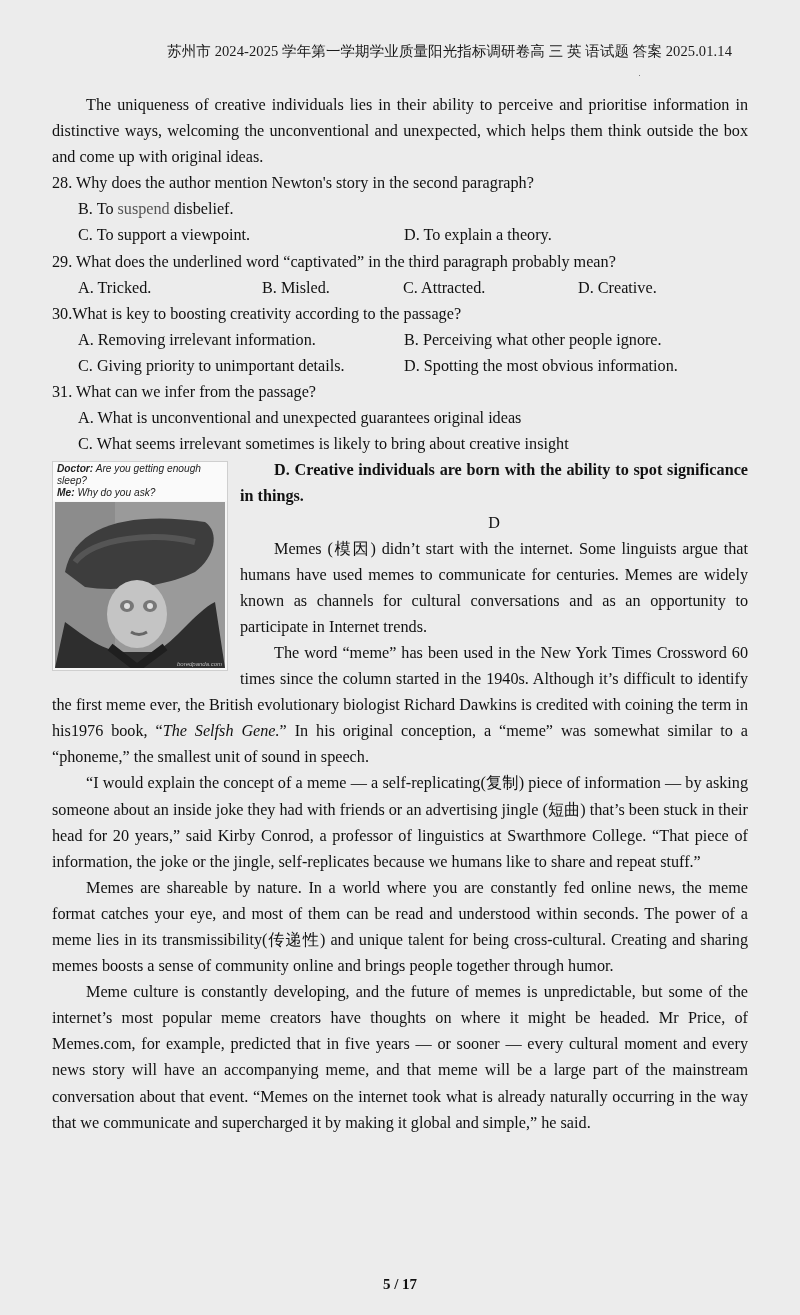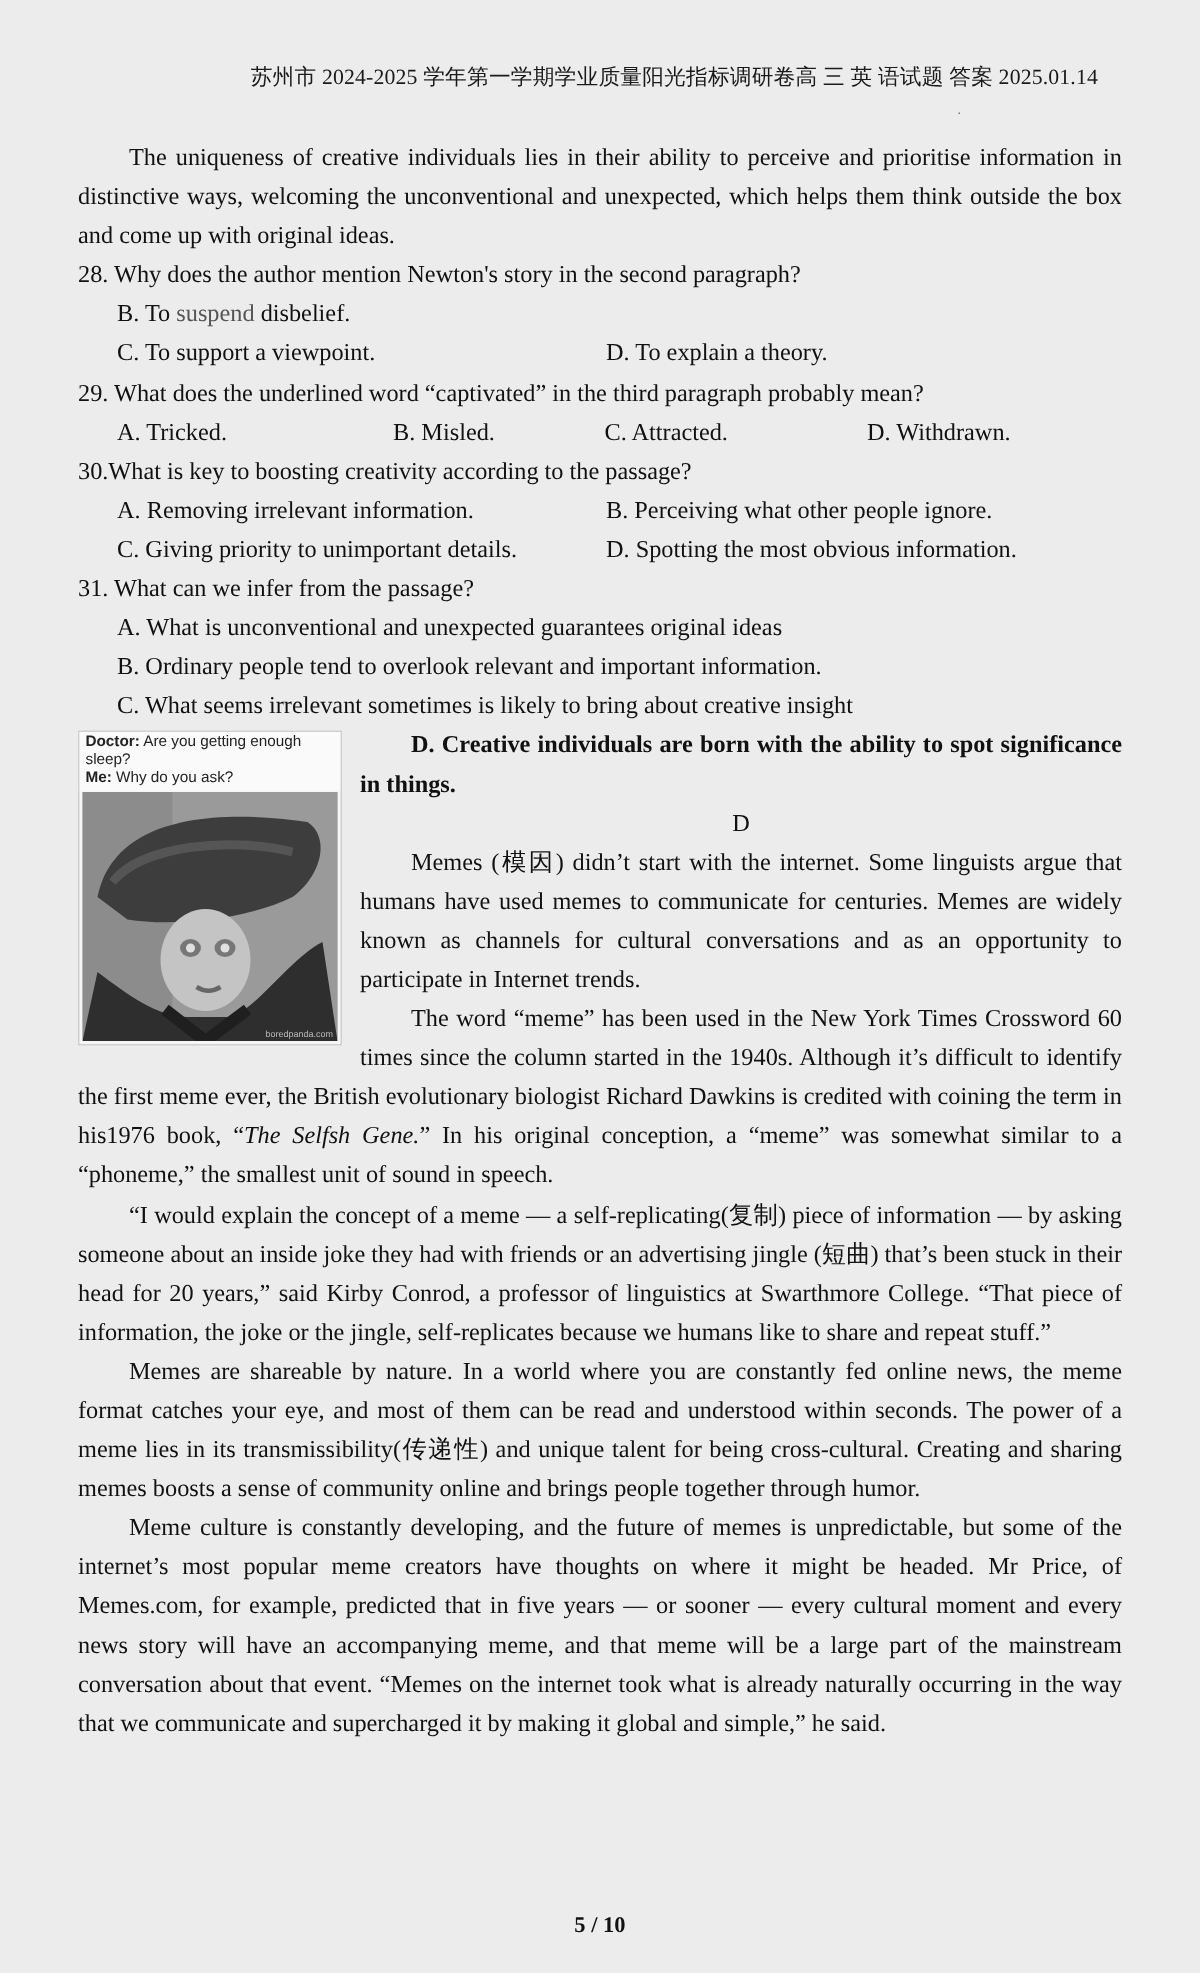--- a/index.html
+++ b/index.html
@@ -31,21 +31,21 @@
     .opts.two .o { width: 326px; }
     .opts.four .o:nth-child(1) { width: 184px; }
     .opts.four .o:nth-child(2) { width: 141px; }
     .opts.four .o:nth-child(3) { width: 175px; }
     .opt-line { font-size: 16.2px; line-height: 26.1px; padding-left: 26px; margin: 0; }
     .gray { color: #555; margin-top: 24px; }
     .float-wrap { position: relative; }
     .meme {
       float: left; width: 176px; height: 210px; margin: 4px 12px 18px 0;
       background: #f6f6f6; border: 1px solid #cfcfcf; box-sizing: border-box;
-      position: relative; overflow: hidden;
+      position: relative; overflow: hidden; font-style: italic;
     }
     .meme-caption {
       font-family: "Liberation Sans", "DejaVu Sans", sans-serif;
       font-size: 10.2px; line-height: 12px; color: #222; padding: 1px 4px 0 4px;
       height: 38px; background: #fafafa;
     }
     .meme-caption b { font-weight: bold; }
     .meme-photo {
       position: absolute; left: 2px; top: 40px; width: 170px; height: 166px;
       background: #8a8a8a; overflow: hidden;
@@ -82,40 +82,39 @@
       <div class="o"><span>D.</span> <span>To explain a theory.</span></div>
     </div>
   </div>
 
   <div>
     <p class="q"><span>29.</span> <span>What does the underlined word “captivated” in the third paragraph probably mean?</span></p>
     <div class="opts four">
       <div class="o"><span>A.</span> <span>Tricked.</span></div>
       <div class="o"><span>B.</span> <span>Misled.</span></div>
       <div class="o"><span>C.</span> <span>Attracted.</span></div>
-      <div class="o"><span>D.</span> <span>Withdrawn.</span></div>
+      <div class="o"><span>D.</span> <span>Creative.</span></div>
     </div>
   </div>
 
   <div>
     <p class="q"><span>30.</span><span>What is key to boosting creativity according to the passage?</span></p>
     <div class="opts two">
       <div class="o"><span>A.</span> <span>Removing irrelevant information.</span></div>
       <div class="o"><span>B.</span> <span>Perceiving what other people ignore.</span></div>
     </div>
     <div class="opts two">
       <div class="o"><span>C.</span> <span>Giving priority to unimportant details.</span></div>
       <div class="o"><span>D.</span> <span>Spotting the most obvious information.</span></div>
     </div>
   </div>
 
   <div>
     <p class="q"><span>31.</span> <span>What can we infer from the passage?</span></p>
     <p class="opt-line"><span>A.</span> <span>What is unconventional and unexpected guarantees original ideas</span></p>
-    <p class="opt-line"><span>B.</span> <span>Ordinary people tend to overlook relevant and important information.</span></p>
     <p class="opt-line"><span>C.</span> <span>What seems irrelevant sometimes is likely to bring about creative insight</span></p>
   </div>
 
   <div class="float-wrap">
     <div class="meme">
       <div class="meme-caption">
         <b>Doctor:</b><span> Are you getting enough sleep?</span><br>
         <b>Me:</b><span> Why do you ask?</span>
       </div>
       <div class="meme-photo">
@@ -142,13 +141,13 @@
     <p class="section-letter">D</p>
 
     <p class="p indent">Memes (模因) didn’t start with the internet. Some linguists argue that humans have used memes to communicate for centuries. Memes are widely known as channels for cultural conversations and as an opportunity to participate in Internet trends.</p>
     <p class="p indent"><span>The word “meme” has been used in the New York Times Crossword 60 times since the column started in the 1940s. Although it’s difficult to identify the first meme ever, the British evolutionary biologist Richard Dawkins is credited with coining the term in his1976 book, “</span><i>The Selfsh Gene.</i><span>” In his original conception, a “meme” was somewhat similar to a “phoneme,” the smallest unit of sound in speech.</span></p>
     <p class="p indent">“I would explain the concept of a meme — a self-replicating(复制) piece of information — by asking someone about an inside joke they had with friends or an advertising jingle (短曲) that’s been stuck in their head for 20 years,” said Kirby Conrod, a professor of linguistics at Swarthmore College. “That piece of information, the joke or the jingle, self-replicates because we humans like to share and repeat stuff.”</p>
     <p class="p indent">Memes are shareable by nature. In a world where you are constantly fed online news, the meme format catches your eye, and most of them can be read and understood within seconds. The power of a meme lies in its transmissibility(传递性) and unique talent for being cross-cultural. Creating and sharing memes boosts a sense of community online and brings people together through humor.</p>
     <p class="p indent">Meme culture is constantly developing, and the future of memes is unpredictable, but some of the internet’s most popular meme creators have thoughts on where it might be headed. Mr Price, of Memes.com, for example, predicted that in five years — or sooner — every cultural moment and every news story will have an accompanying meme, and that meme will be a large part of the mainstream conversation about that event. “Memes on the internet took what is already naturally occurring in the way that we communicate and supercharged it by making it global and simple,” he said.</p>
   </div>
 </div>
 
-<div class="footer">5 / 10</div>
+<div class="footer">5 / 17</div>
 
 </body></html>

